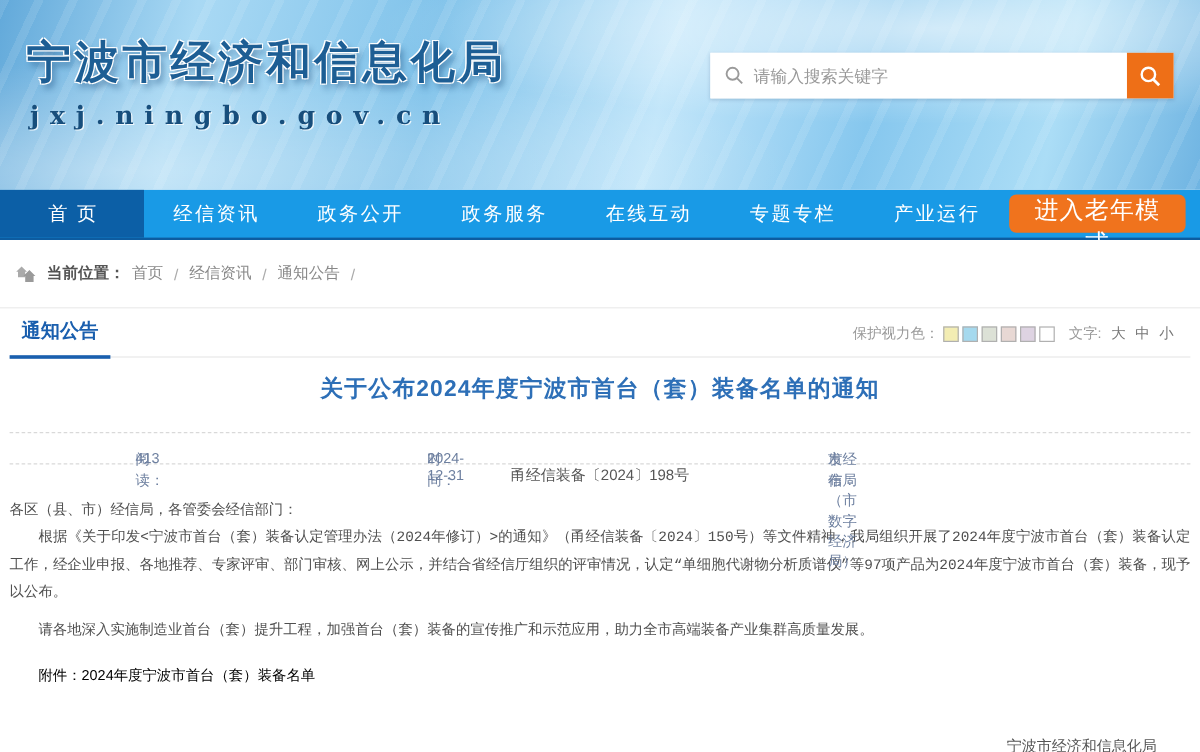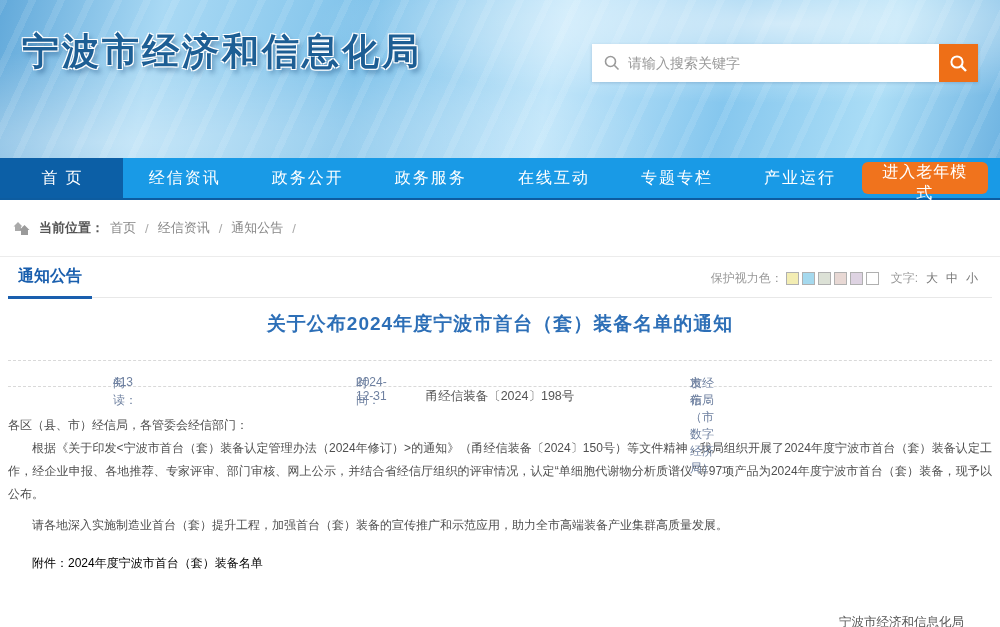--- a/index.html
+++ b/index.html
@@ -30,21 +30,21 @@
   .search-btn { width:39px; height:38px; border:none; background:#ee6f17; cursor:pointer;
     display:flex; align-items:center; justify-content:center; }
 
   
   .nav { height:42px; background:#199ae6; display:flex; align-items:stretch;
     border-bottom:2px solid #0d5fa0; border-bottom-color:#0d5ca0; }
   .nav-item { width:125px; display:flex; align-items:center; justify-content:center;
     color:#fff; font-size:16px; letter-spacing:2px; cursor:pointer; text-decoration:none; }
   .nav-item.active { background:#0c5fa6; letter-spacing:8px; padding-left:8px; }
   .elder-btn { margin:5px 12px 5px auto; align-self:center; height:32px; padding:0 13px;
-    background:#f0731d; color:#fff; border:none; border-radius:6px; font-size:16px;
+    background:#f0731d; color:#fff; border:none; border-radius:6px; font-size:20px;
     letter-spacing:1px; cursor:pointer; font-family:inherit; }
 
   
   .breadcrumb { height:57px; display:flex; align-items:center; padding-left:13px;
     border-bottom:1px solid #ececec; font-size:13px; color:#888; }
   .crumb-prefix { font-weight:bold; color:#555; margin:0 6px 0 9px; }
   .crumb { color:#888; cursor:pointer; text-decoration:none; }
   .crumb-sep { margin:0 9px; color:#aaa; }
 
   
@@ -61,34 +61,35 @@
   
   .article { padding:0 8px; }
   .article-title { text-align:center; font-size:19px; font-weight:bold; color:#2d6fb7;
     margin:13px 0 23px; letter-spacing:1px; }
   .meta-row { position:relative; height:27px; border-top:1px dashed #d9d9d9;
     border-bottom:1px dashed #d9d9d9; font-size:12px; color:#6e80a0; }
   .meta-row span { position:absolute; top:7px; }
   .meta-read { left:105px; } .meta-time { left:348px; } .meta-pub { left:682px; }
   .doc-number { text-align:center; font-size:12.5px; color:#555; margin:1px 0 9px; }
   .body-text { font-size:12px; color:#4f4f4f; line-height:23px; }
-  .body-text p { text-align:justify; }
+  .body-text p { text-align:justify;font-family:Liberation Mono, monospace; }
   .indent { text-indent:2em; }
   .gap-top { margin-top:8px; }
   .attachment { margin-top:18px; font-size:12px; color:#000000; cursor:pointer; }
   .signature { margin-top:38px; text-align:right; padding-right:28px;
     font-size:12.5px; color:#555; line-height:25px; }
 </style>
 </head>
 <body>
 
 <div>
 
   <header class="header">
     <div class="site-title">宁波市经济和信息化局</div>
+    <div class="site-url">jxj.ningbo.gov.cn</div>
     <div class="search-bar">
       <div class="search-input-wrap">
         <svg width="16" height="16" viewBox="0 0 16 16">
           <circle cx="6.5" cy="6.5" r="5" fill="none" stroke="#9a9a9a" stroke-width="1.6"></circle>
           <line x1="10.3" y1="10.3" x2="14.5" y2="14.5" stroke="#9a9a9a" stroke-width="1.6"></line>
         </svg>
         <input class="search-input" type="text" placeholder="请输入搜索关键字" style="">
       </div>
       <button class="search-btn">
         <svg width="19" height="19" viewBox="0 0 19 19">

